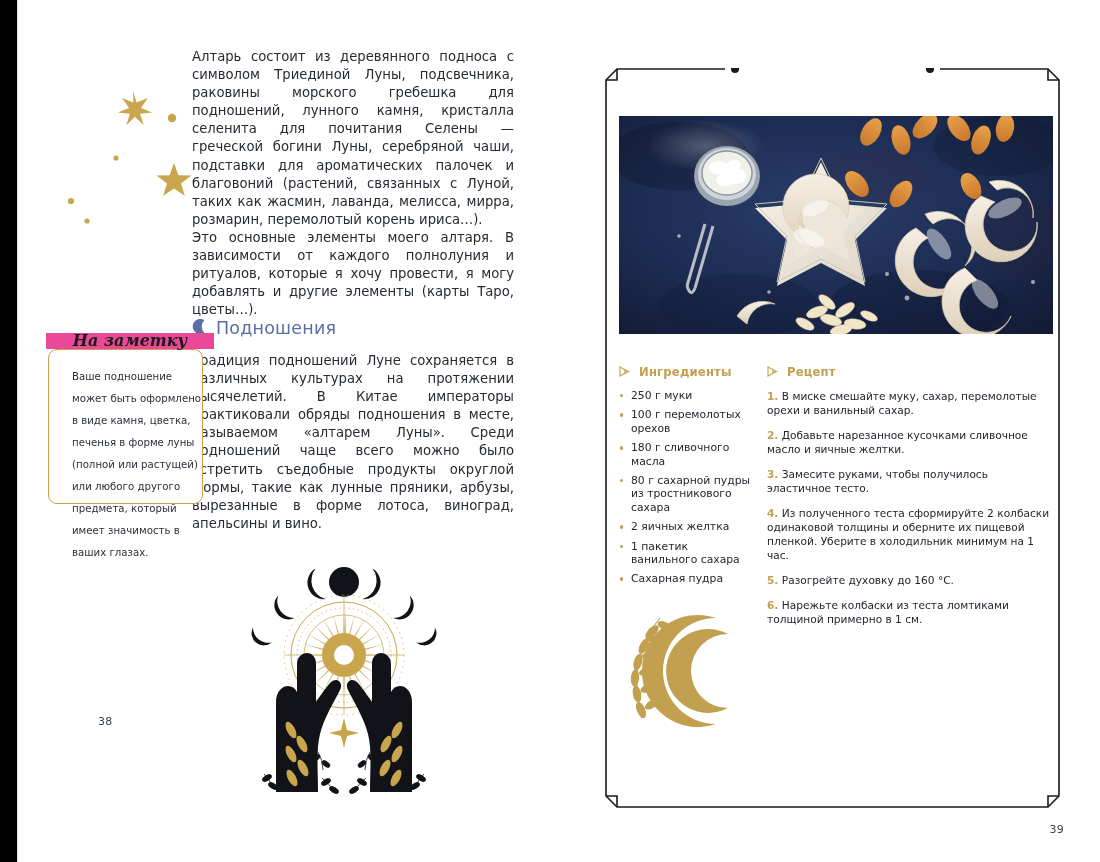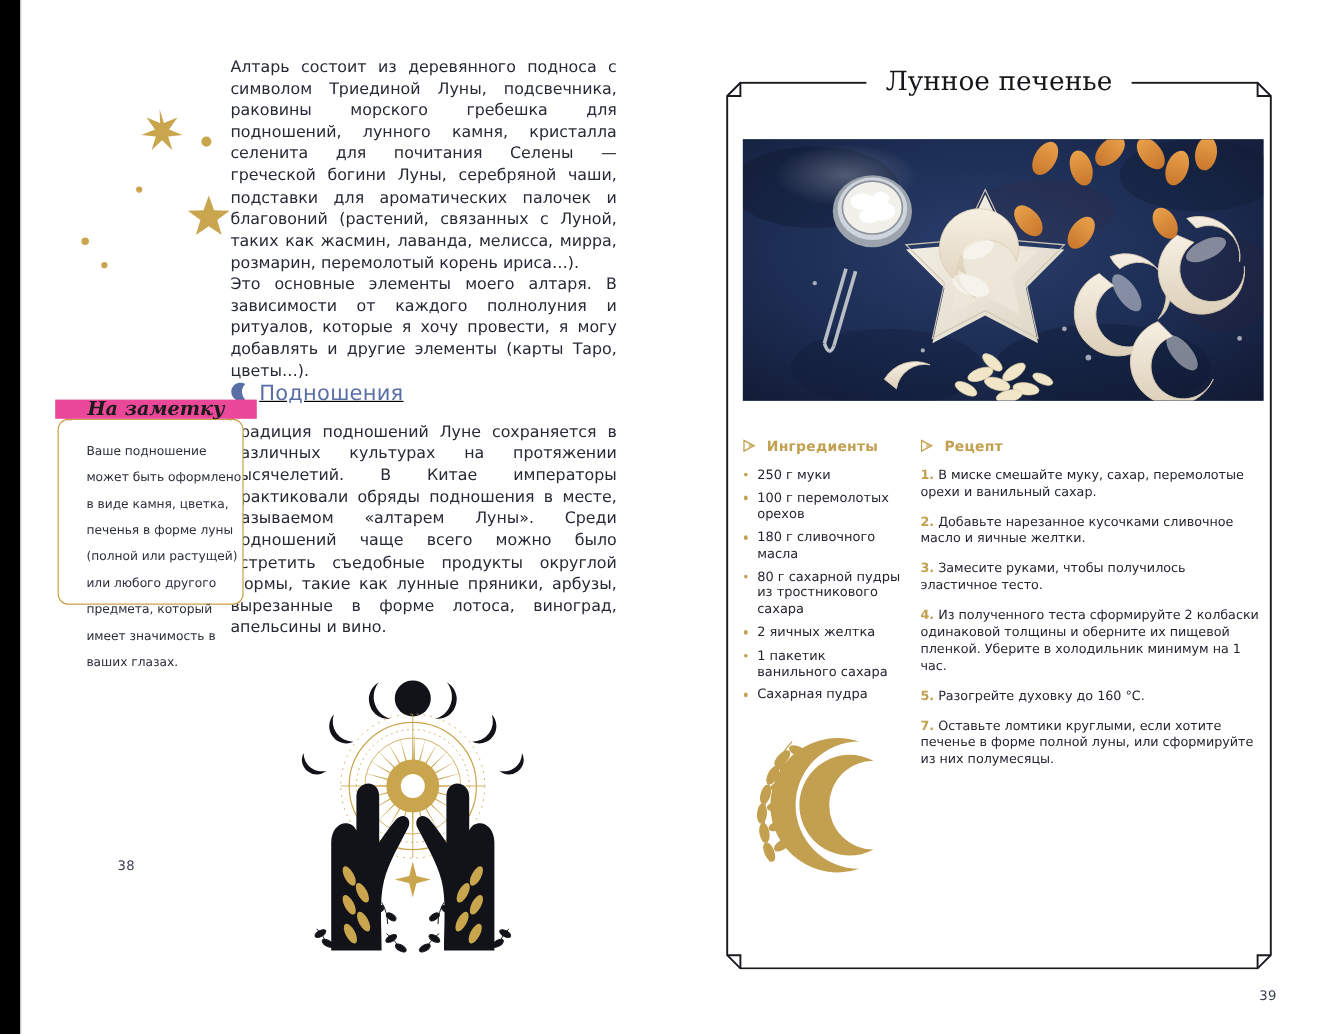--- a/index.html
+++ b/index.html
@@ -21,21 +21,21 @@
     position:absolute;left:174px;top:48px;width:322px;
     font-size:13.2px;line-height:18.1px;color:#262a33;
     text-align:justify;
     font-family:"DejaVu Sans","Liberation Sans",sans-serif;
   }
   .body-col p{margin:0;}
   .body-col p.tight{margin:0;}
 
   .sect-head{
     position:absolute;left:174px;top:318px;width:322px;
-    display:flex;align-items:center;gap:9px;text-decoration:underline;
+    display:flex;align-items:center;gap:9px;
   }
   .sect-head .moon-ic{display:block;line-height:1;}
   .sect-head .label{
     font-size:17.5px;color:#5a6ea6;letter-spacing:.2px;
     font-family:"DejaVu Sans","Liberation Sans",sans-serif;
   }
   .sect-body{
     position:absolute;left:174px;top:352px;width:322px;
     font-size:13.2px;line-height:18.1px;color:#262a33;text-align:justify;
   }
@@ -291,23 +291,20 @@
         <path d="M1 728 L12 728 L12 739" fill="none" stroke="#1a1a1f" stroke-width="1.6"></path>
         <path d="M454 728 L443 728 L443 739" fill="none" stroke="#1a1a1f" stroke-width="1.6"></path>
         <circle cx="130" cy="1" r="4" fill="#1a1a1f"></circle>
         <circle cx="325" cy="1" r="4" fill="#1a1a1f"></circle>
         <rect x="120" y="-12" width="215" height="26" fill="#ffffff"></rect>
         <circle cx="130" cy="1" r="4" fill="#1a1a1f"></circle>
         <circle cx="325" cy="1" r="4" fill="#1a1a1f"></circle>
       </svg>
     </div>
 
-    <div class="title-wrap">
-      <span class="txt">Лунное печенье</span>
-    </div>
 
     <div class="photo">
       <svg width="434" height="218" viewBox="0 0 434 218">
         <defs>
           <radialGradient id="bg" cx="46%" cy="42%" r="78%">
             <stop offset="0%" stop-color="#2a3e6b"></stop>
             <stop offset="55%" stop-color="#1c2c52"></stop>
             <stop offset="100%" stop-color="#121a33"></stop>
           </radialGradient>
           <radialGradient id="dust" cx="50%" cy="50%" r="50%">
@@ -466,22 +463,22 @@
         </div>
         <div class="step">
           <span class="n">4.</span>
           <span>Из полученного теста сформируйте 2 колбаски одинаковой толщины и оберните их пищевой пленкой. Уберите в холодильник минимум на 1 час.</span>
         </div>
         <div class="step">
           <span class="n">5.</span>
           <span>Разогрейте духовку до 160 °C.</span>
         </div>
         <div class="step">
-          <span class="n">7.</span>
-          <span>Оставьте ломтики круглыми, если хотите печенье в форме полной луны, или сформируйте из них полумесяцы.</span>
+          <span class="n">6.</span>
+          <span>Нарежьте колбаски из теста ломтиками толщиной примерно в 1 см.</span>
         </div>
       </div>
     </div>
 
     <div class="moons-deco">
       <svg width="126" height="118" viewBox="0 0 126 118">
         <g fill="#c2a050">
           <path d="M96 6 a56 56 0 1 0 0 106 a44 44 0 1 1 0 -106 z"></path>
           <path d="M108 22 a42 42 0 1 0 0 74 a33 33 0 1 1 0 -74 z"></path>
         </g>

